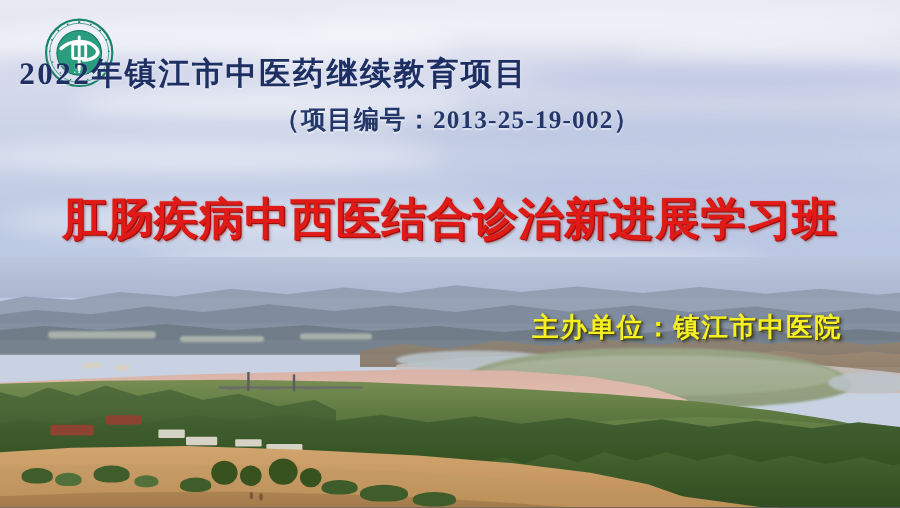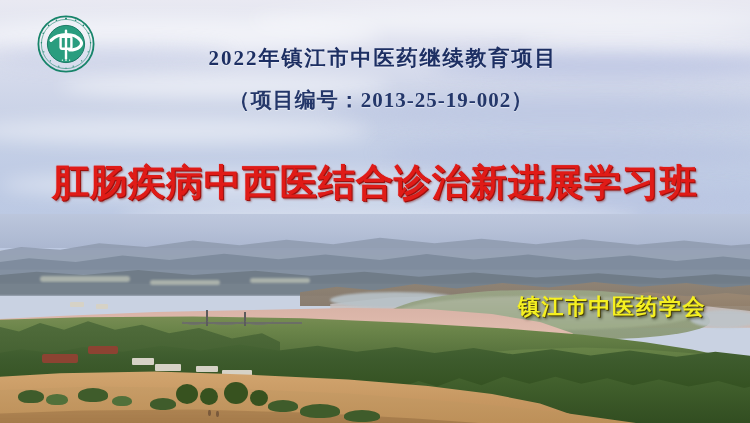--- a/index.html
+++ b/index.html
@@ -184,23 +184,23 @@
   .bridge-deck{position:absolute;left:182px;top:316px;width:120px;height:2px;background:#6a6a6a;opacity:.85;}
   .bridge-tower{position:absolute;width:2px;background:#5c5c5c;}
   .bridge-cable{position:absolute;height:10px;border-bottom:1.4px solid #6f6f6f;border-radius:0 0 50% 50%;opacity:.8;}
 
   
   .logo{position:absolute;left:36px;top:14px;width:60px;height:60px;}
   .logo svg{display:block;}
 
   
   .line1{
-    position:absolute;left:0;top:44px;width:750px;text-align:center;
+    position:absolute;left:0;top:44px;width:750px;
     font-family:"Liberation Serif","DejaVu Serif",serif;
-    font-size:21px;font-weight:700;color:#1d2f63;letter-spacing:2px;
+    font-size:26px;font-weight:700;color:#1d2f63;letter-spacing:2px;
     text-shadow:0 1px 1px rgba(255,255,255,.55);
     padding-left:16px;box-sizing:border-box;
   }
   .line2{
     position:absolute;left:0;top:86px;width:750px;text-align:center;
     font-family:"Liberation Serif","DejaVu Serif",serif;
     font-size:21px;font-weight:700;color:#24376a;letter-spacing:1px;
     text-shadow:0 1px 1px rgba(255,255,255,.5);
     padding-left:12px;box-sizing:border-box;
   }
@@ -350,16 +350,16 @@
       </g>
     </svg>
   </div>
 
   <div class="line1">2022年镇江市中医药继续教育项目</div>
 
   <div class="line2">（项目编号：2013-25-19-002）</div>
 
   <div class="maintitle">肛肠疾病中西医结合诊治新进展学习班</div>
 
-
-  <div class="org org2">镇江市中医药学会</div>
+  <div class="org org1">主办单位：镇江市中医院</div>
+
 
 </div>
 
 </body></html>

